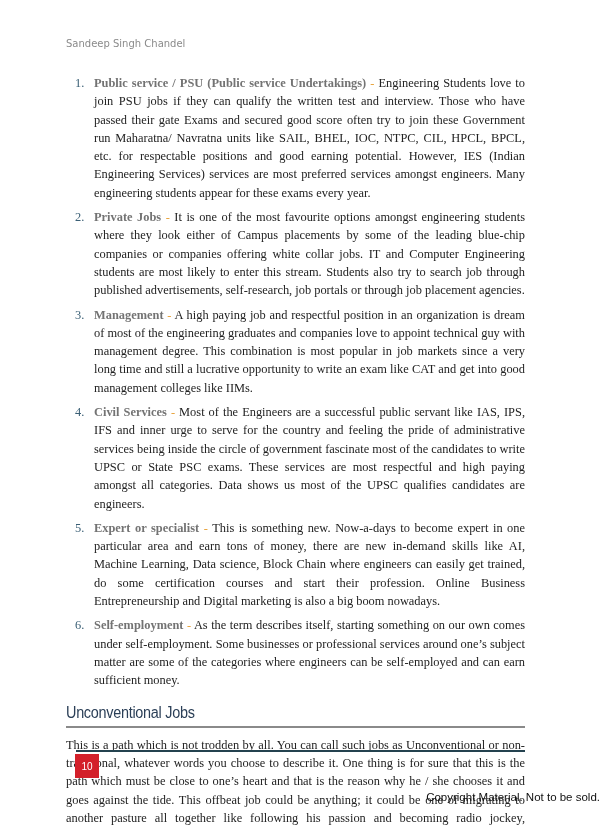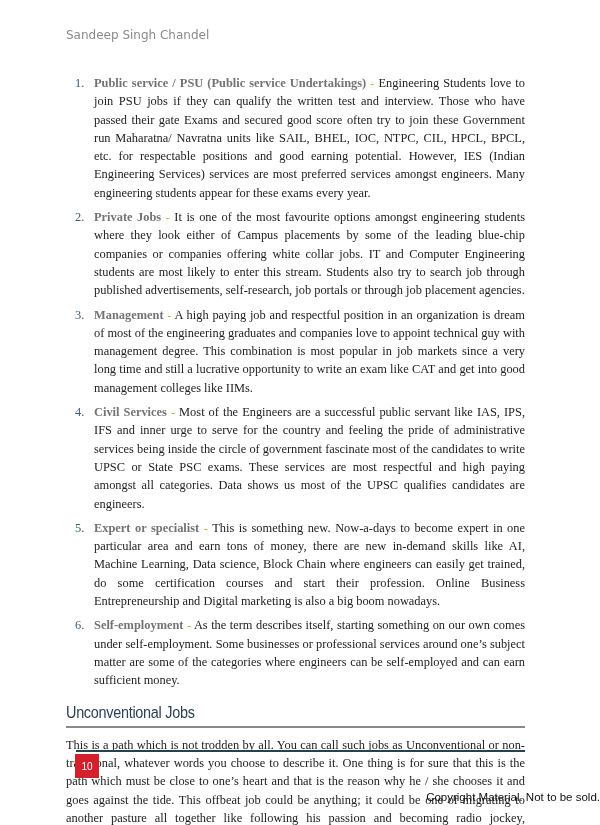--- a/index.html
+++ b/index.html
@@ -1,19 +1,19 @@
 <!DOCTYPE html>
 <html><head>
 <meta charset="utf-8">
 <style>
   html, body { margin:0; padding:0; background:#ffffff; }
   body { width:600px; height:825px; position:relative; overflow:hidden; }
   .author {
-    position:absolute; left:66px; top:28px;
-    font-family:"DejaVu Sans", sans-serif; font-size:12px; color:#8a8a8a;
+    position:absolute; left:66px; top:38px;
+    font-family:"DejaVu Sans", sans-serif; font-size:10px; color:#8a8a8a;
   }
   .content {
     position:absolute; left:66px; top:74px; width:459px;
     font-family:"Liberation Serif", serif; font-size:12.4px; line-height:18.3px; color:#222;
     text-align:justify;
   }
   .content p { margin:0; }
   .intro { margin-bottom:6px !important; }
   ol { margin:0; padding:0; list-style:none; }
   li { position:relative; padding-left:28px; margin-bottom:6px; }

